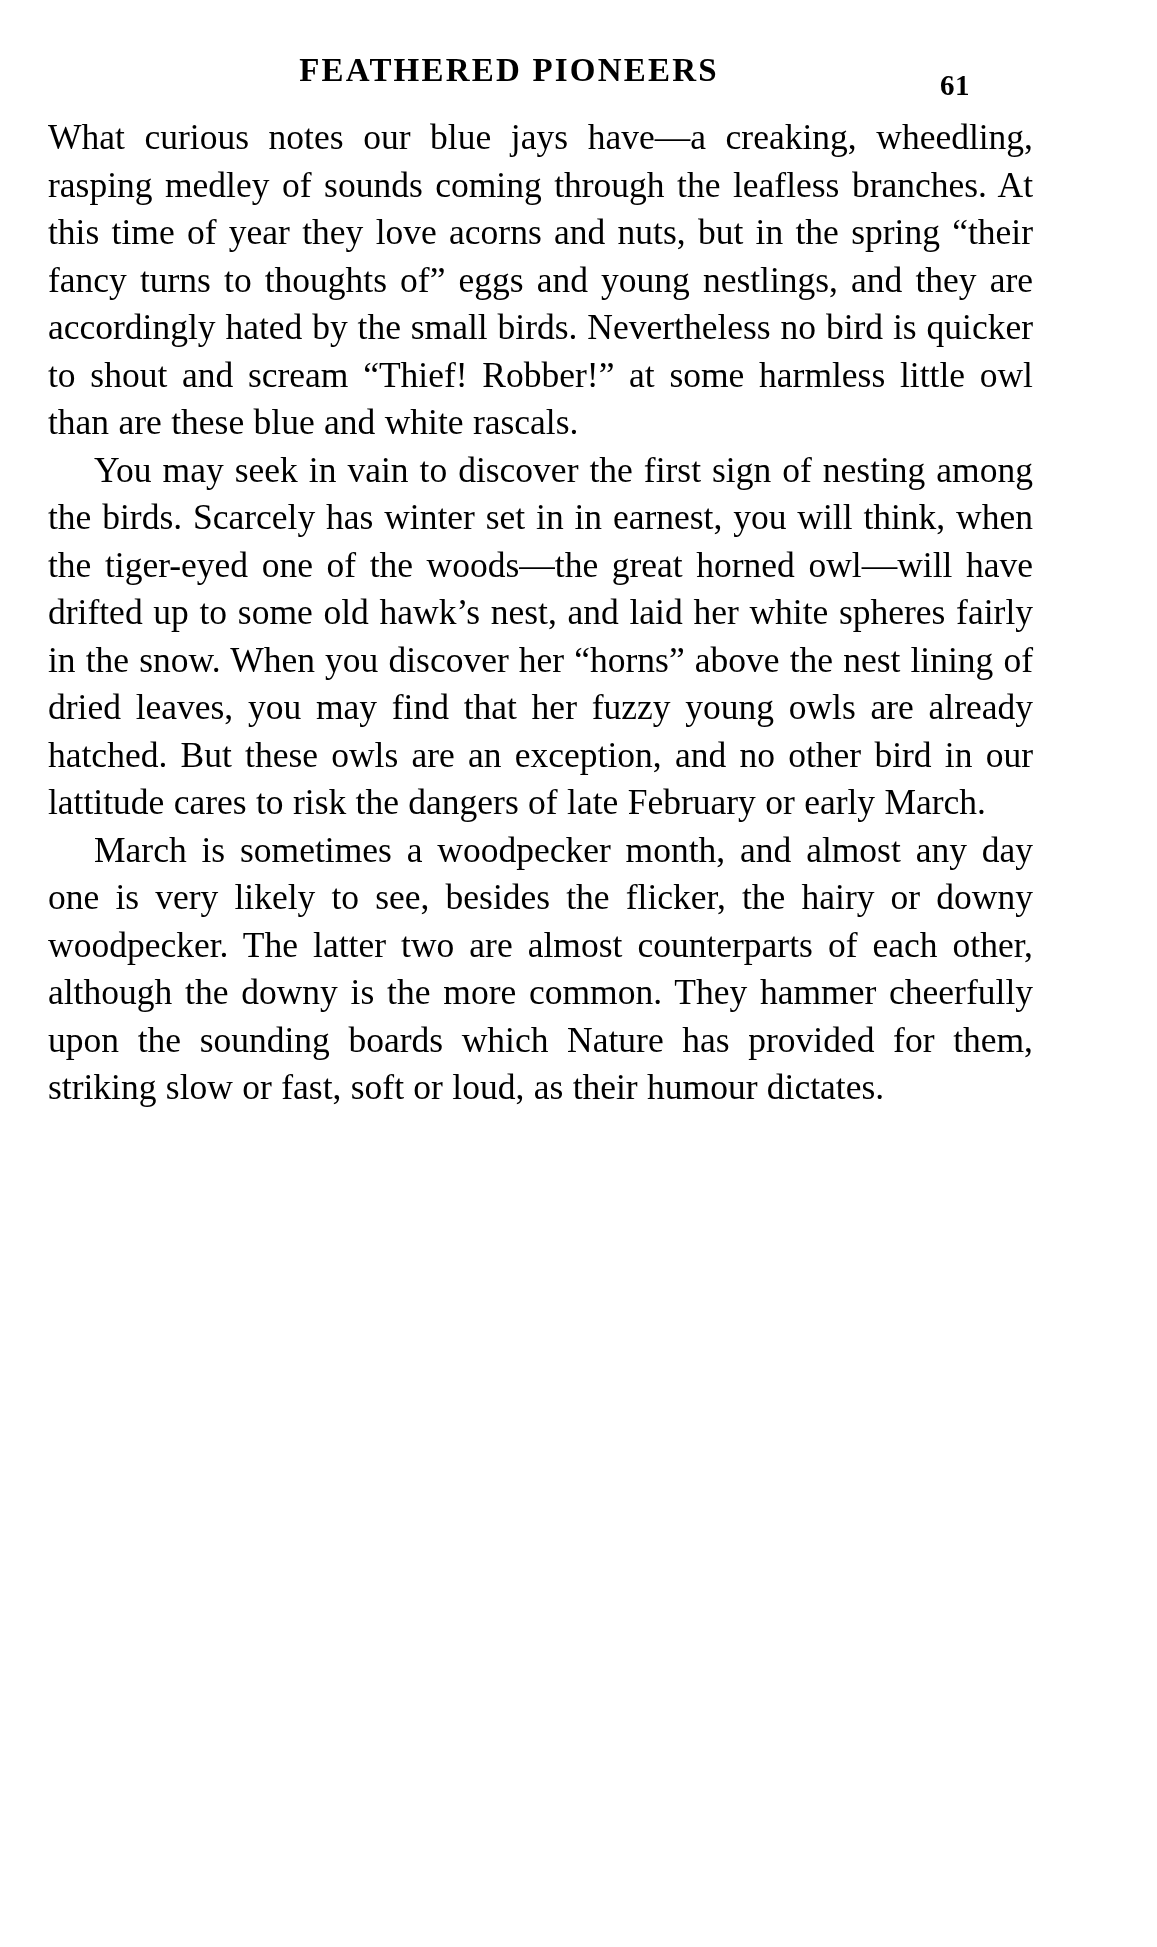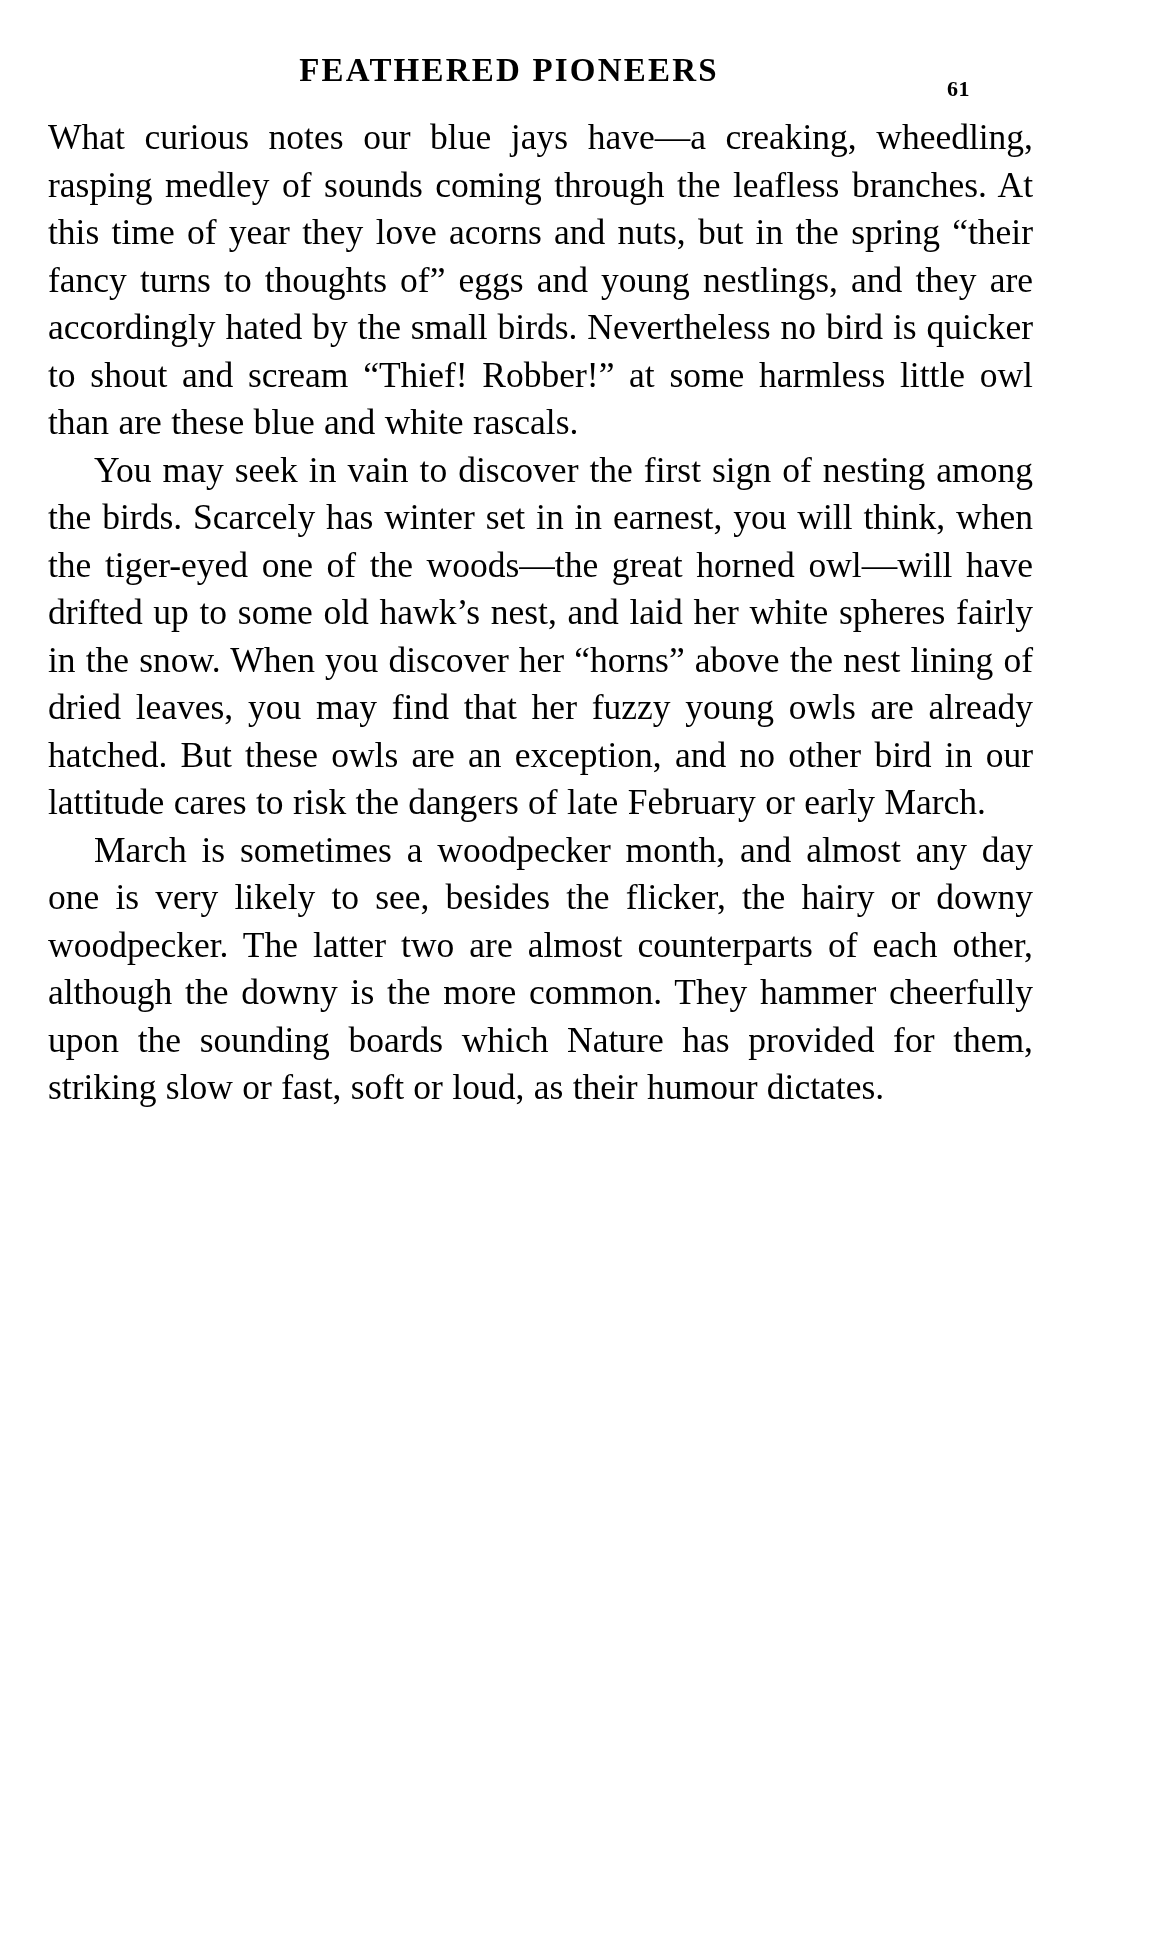--- a/index.html
+++ b/index.html
@@ -36,21 +36,21 @@
     letter-spacing: 2.2px;
     text-align: center;
     white-space: nowrap;
   }
   .running-head .folio {
     position: absolute;
     right: 0;
     bottom: 4px;
     font-family: "Liberation Serif", serif;
     font-weight: bold;
-    font-size: 22px;
+    font-size: 29px;
     letter-spacing: 0.5px;
   }
   .body-text {
     width: 985px;
     margin: 8px auto;
   }
   .body-text p {
     margin: 0;
     font-family: "Liberation Serif", serif;
     font-size: 35.5px;

